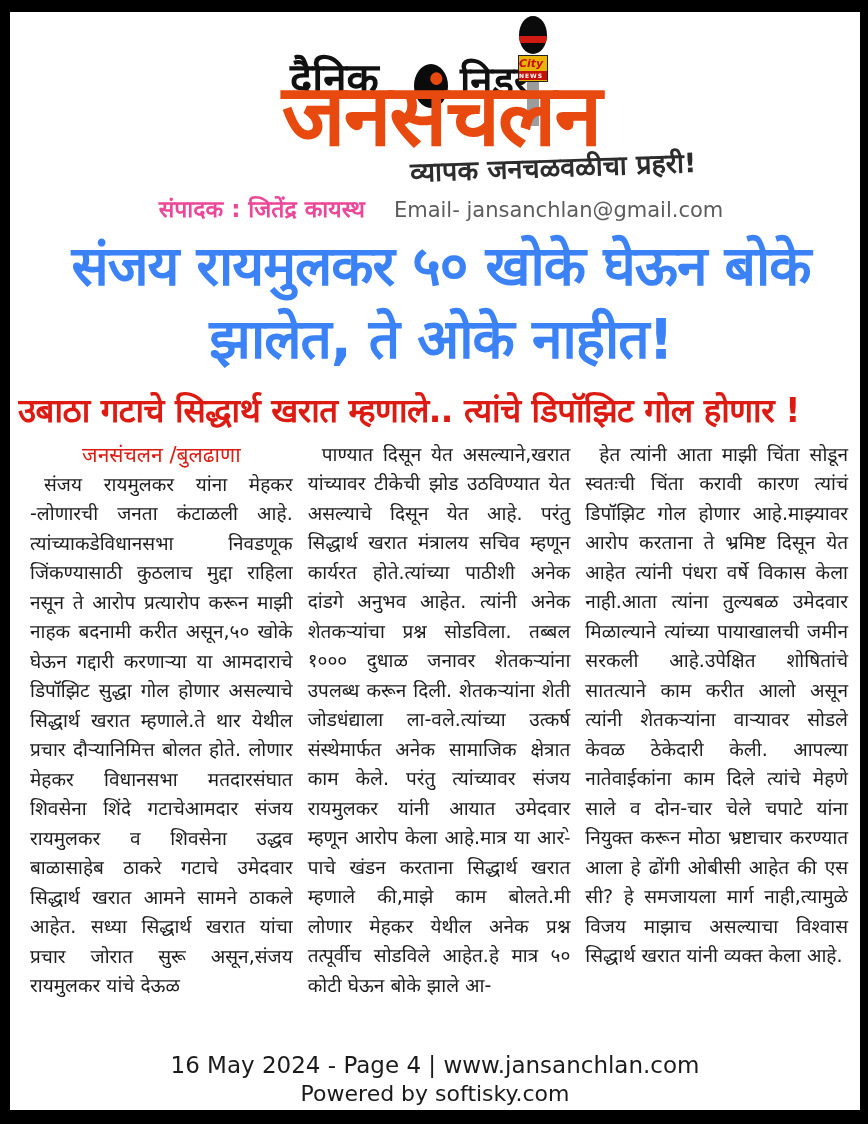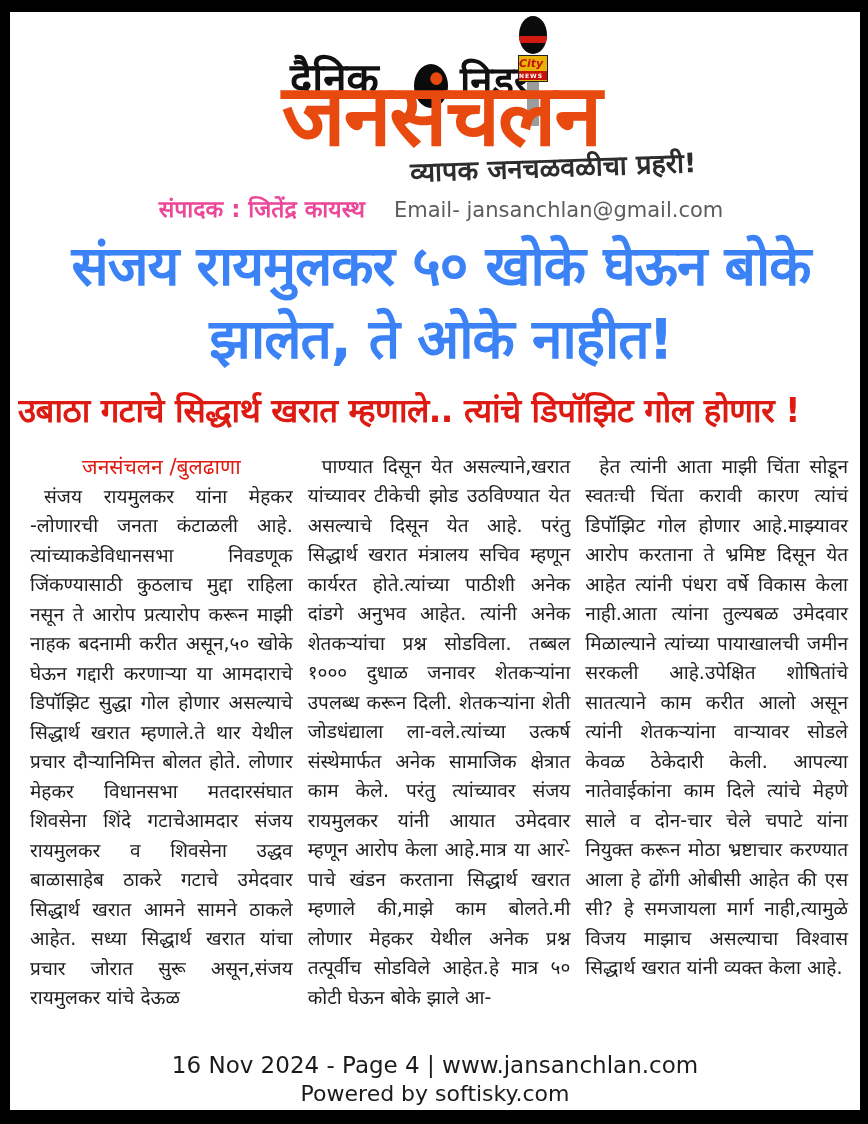--- a/index.html
+++ b/index.html
@@ -25,21 +25,21 @@
   .mic-logo .news { display:block; font-size:6px; font-weight:bold; color:#fff; background:#c41208; line-height:9px; letter-spacing:1px; }
   .mic-stem { position:absolute; left:9px; top:66px; width:12px; height:44px; background:#9c9c9c; }
   .paper-title { position:absolute; left:0; right:0; top:52px; text-align:center; font-size:86px; font-weight:bold; line-height:1.2; letter-spacing:-2px; }
   .tagline { position:absolute; left:388px; top:136px; font-size:27px; font-weight:bold; color:#2d2d2d; transform:rotate(-2deg);
              text-shadow:-2px 0 0 #fff, 2px 0 0 #fff, 0 -2px 0 #fff, 0 2px 0 #fff; }
   .editor-row { position:absolute; left:0; right:0; top:180px; text-align:center; }
   .editor-name { font-size:23px; font-weight:bold; color:#ec4899; }
   .editor-email { font-size:21px; color:#5c5c5c; margin-left:24px; }
   
   .headline { text-align:center; font-weight:bold; color:#3b82f6; font-size:55px; line-height:1.33; margin-top:6px; letter-spacing:-1px; }
-  .subheadline { font-weight:bold; font-size:33px; line-height:1.5; white-space:nowrap; overflow:hidden; margin:10px 0 12px -4px; letter-spacing:-0.5px; }
+  .subheadline { font-weight:bold; font-size:33px; line-height:1.5; white-space:nowrap; overflow:hidden; margin:10px 0 0 -4px; letter-spacing:-0.5px; }
   
   .columns { display:flex; gap:15px; padding:4px 12px 0 8px; }
   .col { flex:1; font-size:19px; line-height:29.5px; color:#1c1c1c; text-align:justify; }
   .dateline { text-align:center; font-weight:normal; font-size:21px; line-height:30px; }
   .col p { text-indent:14px; text-align:justify; }
   
   .footer { position:absolute; left:0; right:0; bottom:2px; text-align:center; color:#1b1b1b; }
   .footer .line1 { font-size:23px; line-height:30px; }
   .footer .line2 { font-size:22px; line-height:28px; }
 </style>
@@ -87,17 +87,17 @@
     </div>
     <div class="col">
       <p>पाण्यात दिसून येत असल्याने,खरात यांच्यावर टीकेची झोड उठविण्यात येत असल्याचे दिसून येत आहे. परंतु सिद्धार्थ खरात मंत्रालय सचिव म्हणून कार्यरत होते.त्यांच्या पाठीशी अनेक दांडगे अनुभव आहेत. त्यांनी अनेक शेतकऱ्यांचा प्रश्न सोडविला. तब्बल १००० दुधाळ जनावर शेतकऱ्यांना उपलब्ध करून दिली. शेतकऱ्यांना शेती जोडधंद्याला ला-वले.त्यांच्या उत्कर्ष संस्थेमार्फत अनेक सामाजिक क्षेत्रात काम केले. परंतु त्यांच्यावर संजय रायमुलकर यांनी आयात उमेदवार म्हणून आरोप केला आहे.मात्र या आर-ेपाचे खंडन करताना सिद्धार्थ खरात म्हणाले की,माझे काम बोलते.मी लोणार मेहकर येथील अनेक प्रश्न तत्पूर्वीच सोडविले आहेत.हे मात्र ५० कोटी घेऊन बोके झाले आ-</p>
     </div>
     <div class="col">
       <p>हेत त्यांनी आता माझी चिंता सोडून स्वतःची चिंता करावी कारण त्यांचं डिपॉझिट गोल होणार आहे.माझ्यावर आरोप करताना ते भ्रमिष्ट दिसून येत आहेत त्यांनी पंधरा वर्षे विकास केला नाही.आता त्यांना तुल्यबळ उमेदवार मिळाल्याने त्यांच्या पायाखालची जमीन सरकली आहे.उपेक्षित शोषितांचे सातत्याने काम करीत आलो असून त्यांनी शेतकऱ्यांना वाऱ्यावर सोडले केवळ ठेकेदारी केली. आपल्या नातेवाईकांना काम दिले त्यांचे मेहणे साले व दोन-चार चेले चपाटे यांना नियुक्त करून मोठा भ्रष्टाचार करण्यात आला हे ढोंगी ओबीसी आहेत की एस सी? हे समजायला मार्ग नाही,त्यामुळे विजय माझाच असल्याचा विश्वास सिद्धार्थ खरात यांनी व्यक्त केला आहे.</p>
     </div>
   </div>
 
   <div class="footer">
-    <div class="line1">16 Nov 2024 - Page 4 | www.jansanchlan.com</div>
+    <div class="line1">16 May 2024 - Page 4 | www.jansanchlan.com</div>
     <div class="line2">Powered by softisky.com</div>
   </div>
 
 </div>
 
 </body></html>

